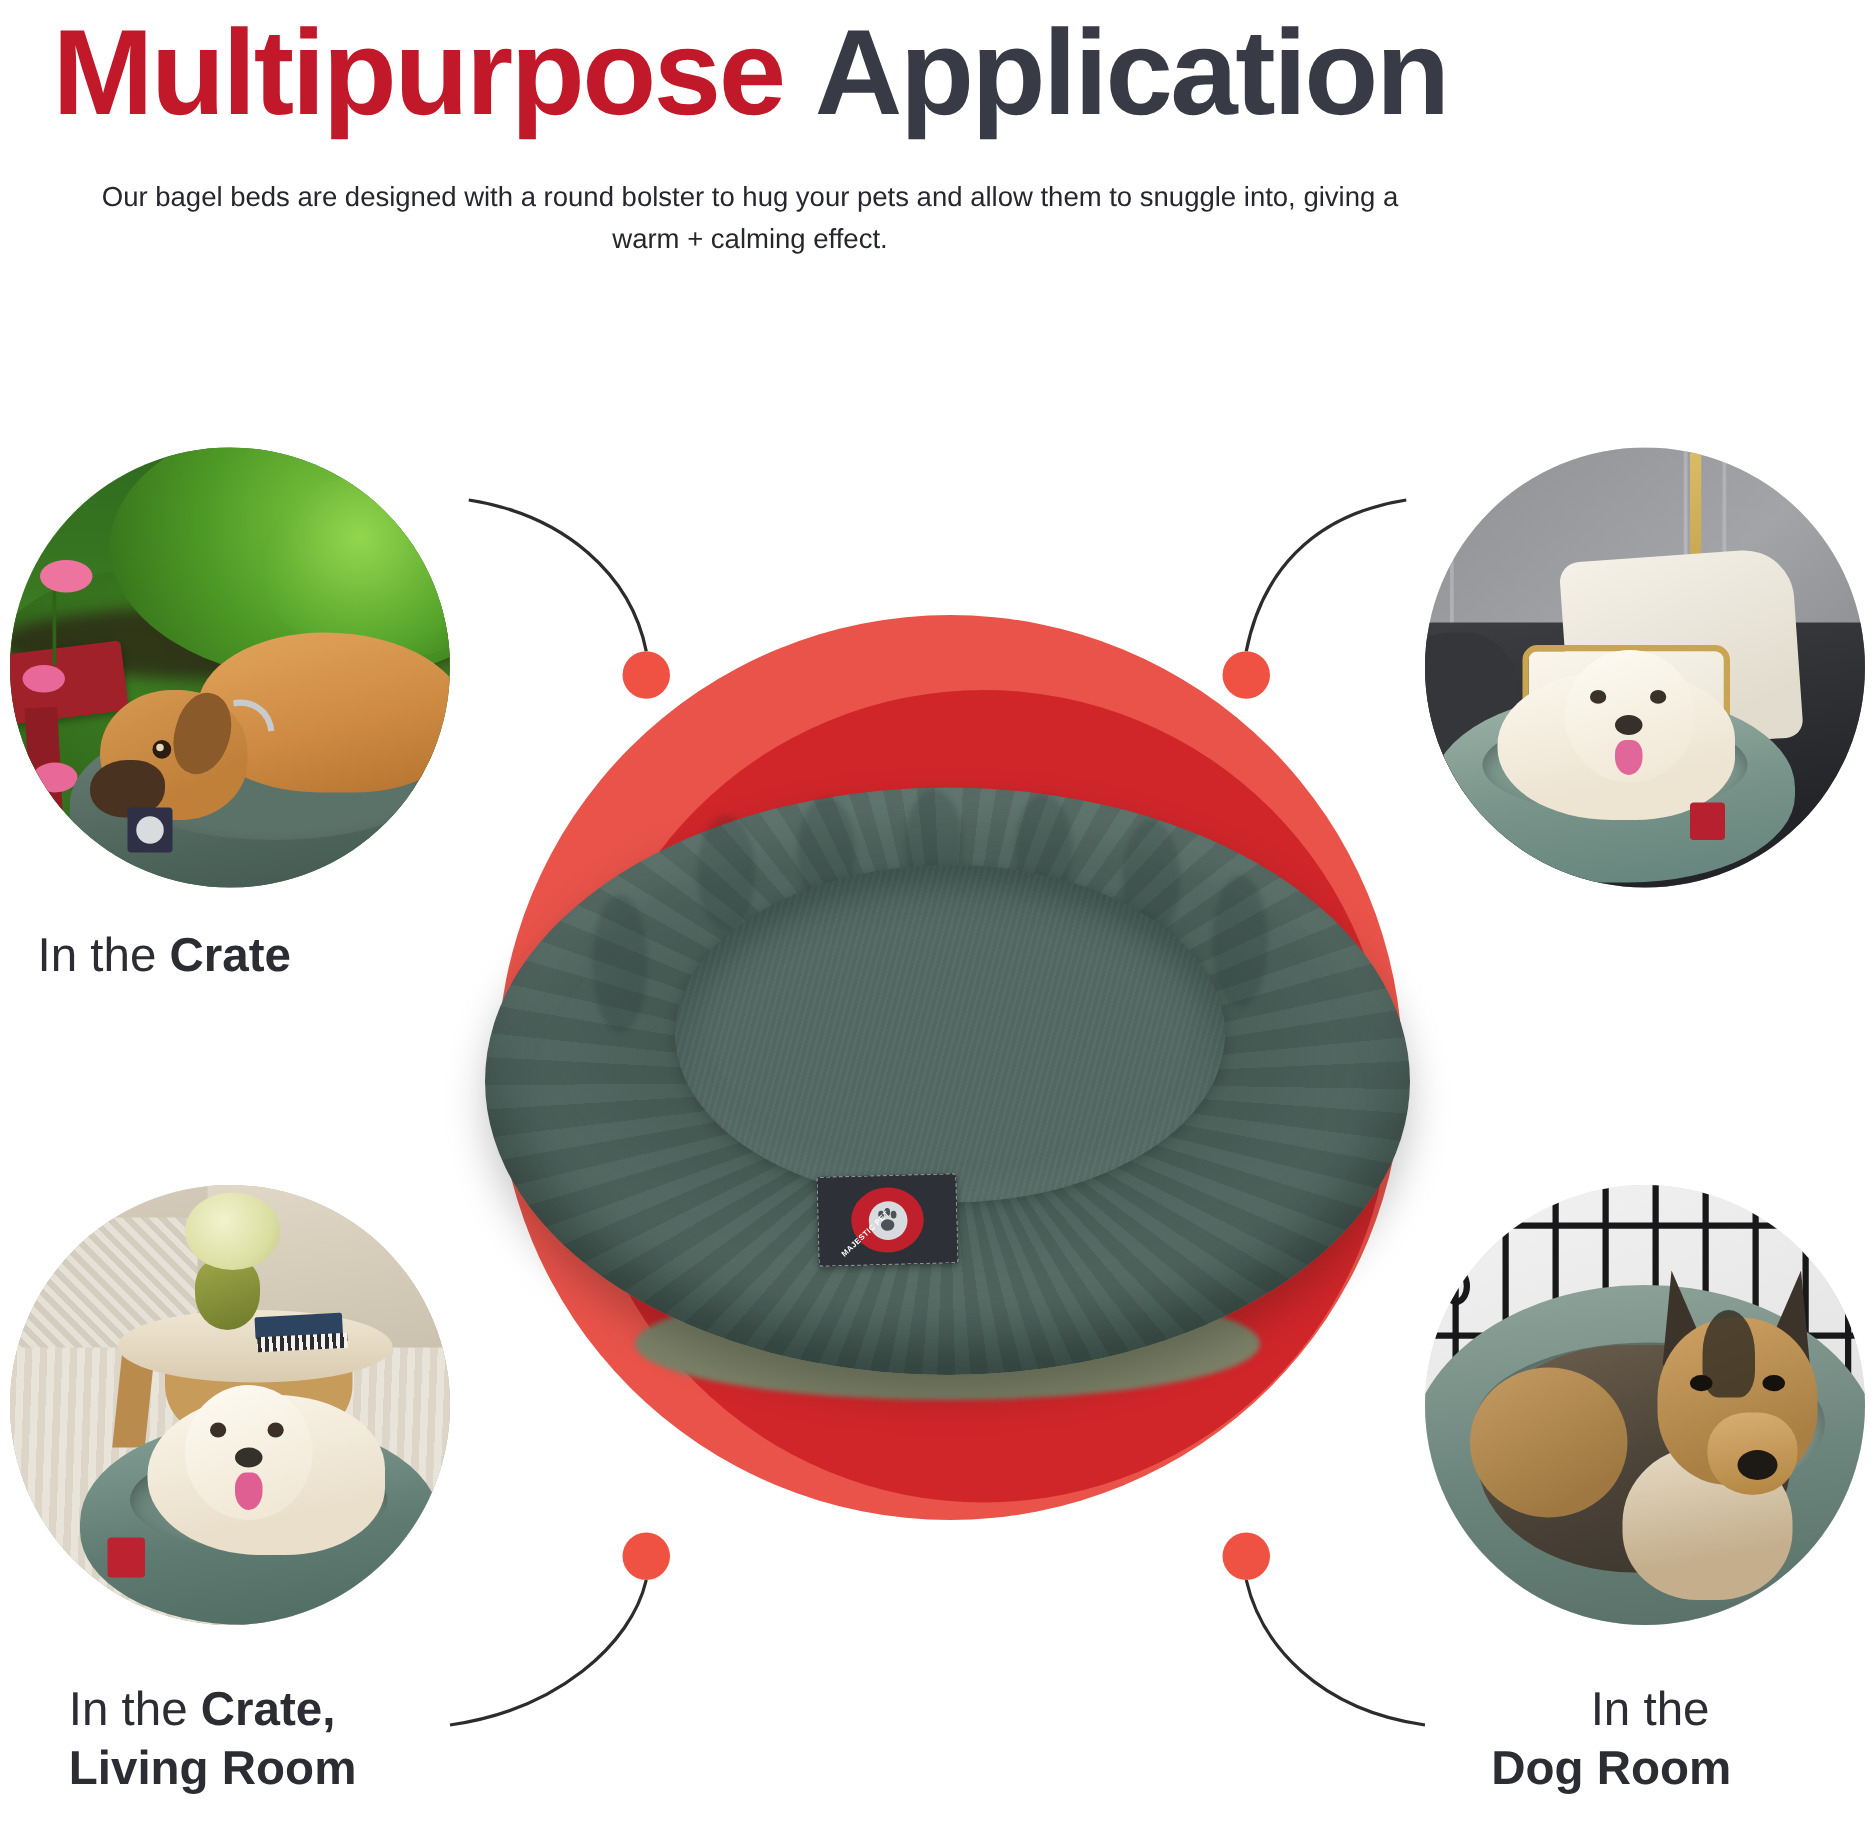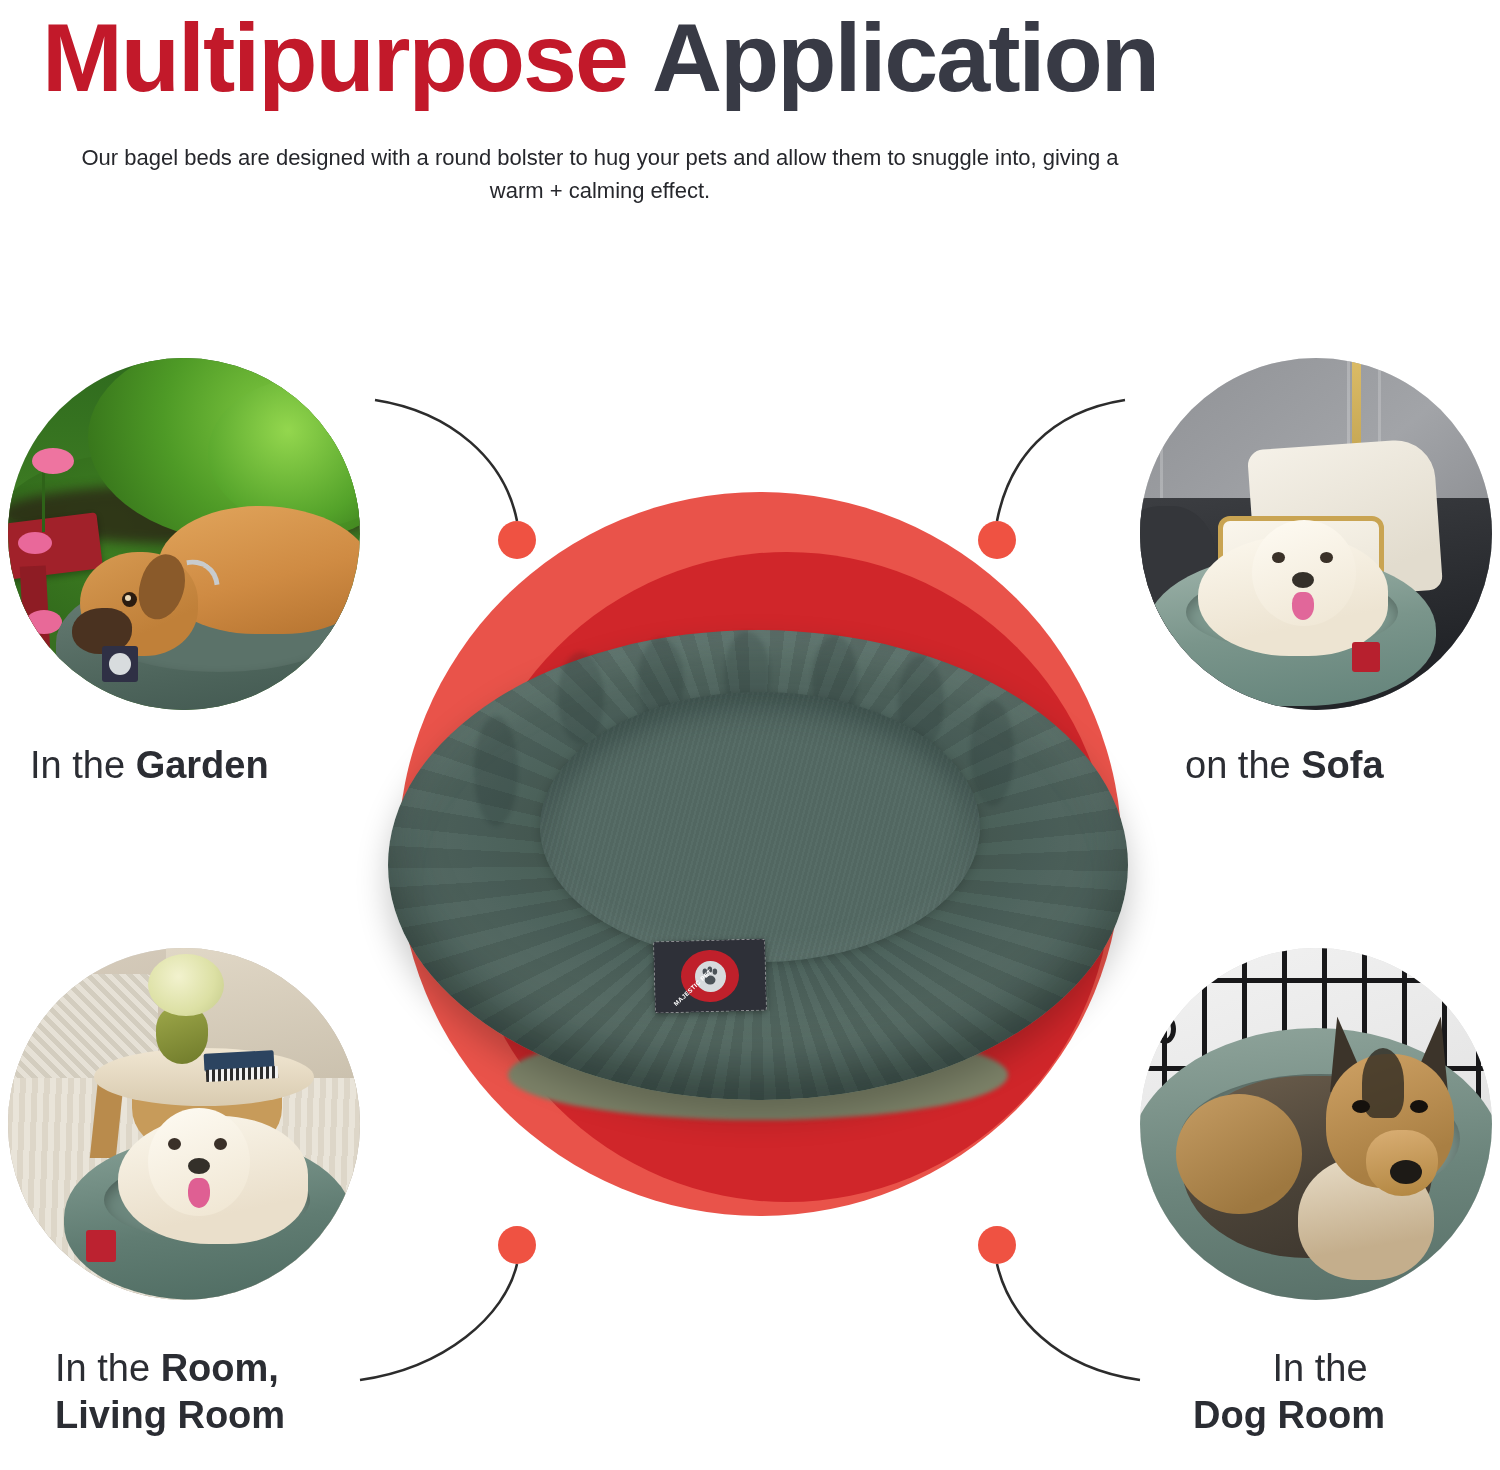--- a/index.html
+++ b/index.html
@@ -467,29 +467,26 @@
     <div class="layer c-earR"></div>
     <div class="layer c-head"></div>
     <div class="layer c-mask"></div>
     <div class="layer c-eyeL"></div>
     <div class="layer c-eyeR"></div>
     <div class="layer c-snout"></div>
     <div class="layer c-nose"></div>
   </div>
 
   <div class="label lbl-garden">
-    <span>In the </span><b>Garden</b>
-  </div>
-
-  <div class="label lbl-sofa">
-    <span>on the </span><b>Sofa</b>
-  </div>
+    <span>In the </span><b>Crate</b>
+  </div>
+
 
   <div class="label lbl-living">
-    <div><span>In the </span><b>Room,</b></div>
+    <div><span>In the </span><b>Crate,</b></div>
     <div><b>Living Room</b></div>
   </div>
 
   <div class="label lbl-crate">
     <div>In the</div>
     <div class="ln2"><b>Dog Room</b></div>
   </div>
 
 </div>
 

